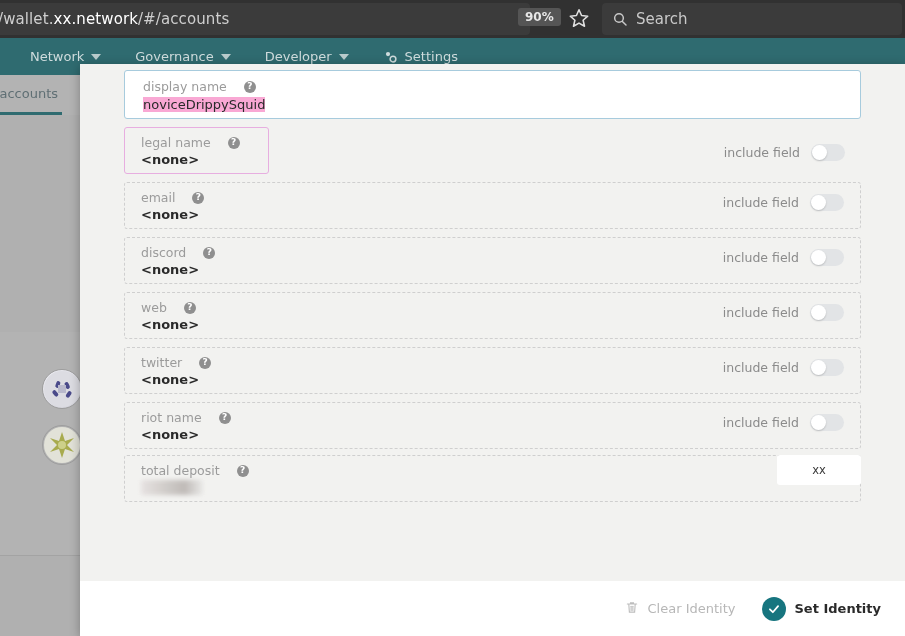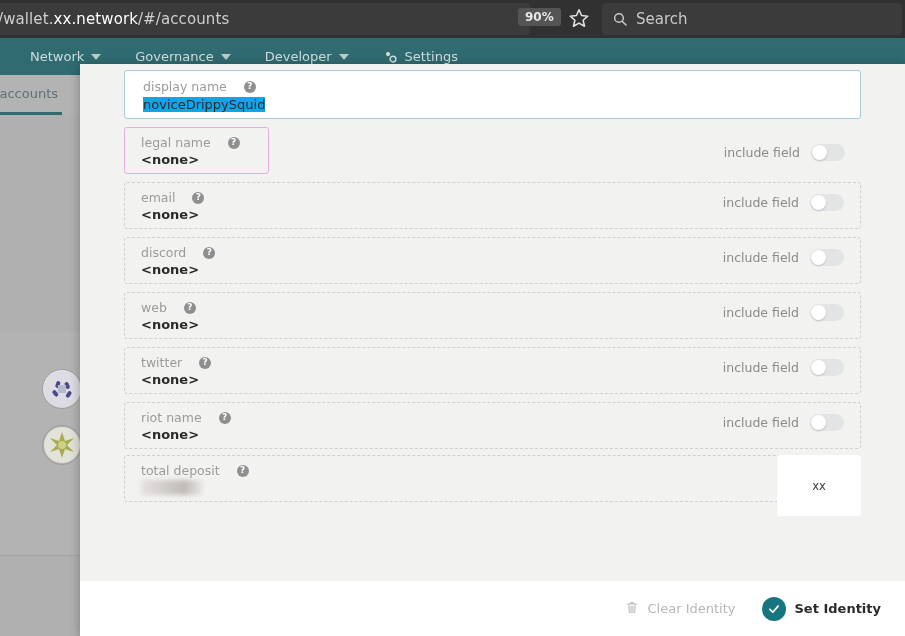--- a/index.html
+++ b/index.html
@@ -146,21 +146,21 @@
   }
   .help-ico {
     display: inline-flex; align-items: center; justify-content: center;
     width: 12px; height: 12px; border-radius: 50%;
     background: #8f8f8f; color: #ffffff;
     font-size: 9px; font-weight: bold; line-height: 1;
   }
   .dn-value {
     margin-top: 3px; font-size: 13px; color: #2a2a2a;
   }
-  .dn-value span.sel { background: #0ea5e9; }
+  .dn-value span.sel { background: #f9a8d4; }
 
   
   .id-row {
     position: relative;
     border: 1px dashed #cfcfcf;
     border-radius: 3px;
     height: 47px;
     margin-top: 8px;
     padding: 7px 16px 0 16px;
     box-sizing: border-box;
@@ -197,21 +197,21 @@
     box-sizing: border-box;
   }
   .deposit-blur {
     margin-top: 2px; width: 62px; height: 15px;
     background: linear-gradient(90deg,#e6e1e1,#cfcbc8 40%,#bdb8b5 70%,#e9e9e7);
     filter: blur(2.2px);
     opacity: .95;
   }
   .unit-badge {
     position: absolute; right: -1px; top: -1px;
-    width: 84px; height: 61px;
+    width: 84px; height: 30px;
     background: #ffffff;
     border-radius: 3px;
     display: flex; align-items: center; justify-content: center;
     color: #3a3a3a; font-size: 11.5px;
   }
 
   
   .modal-footer {
     flex: 0 0 55px; height: 55px; background: #ffffff;
     display: flex; align-items: center; justify-content: flex-end;

